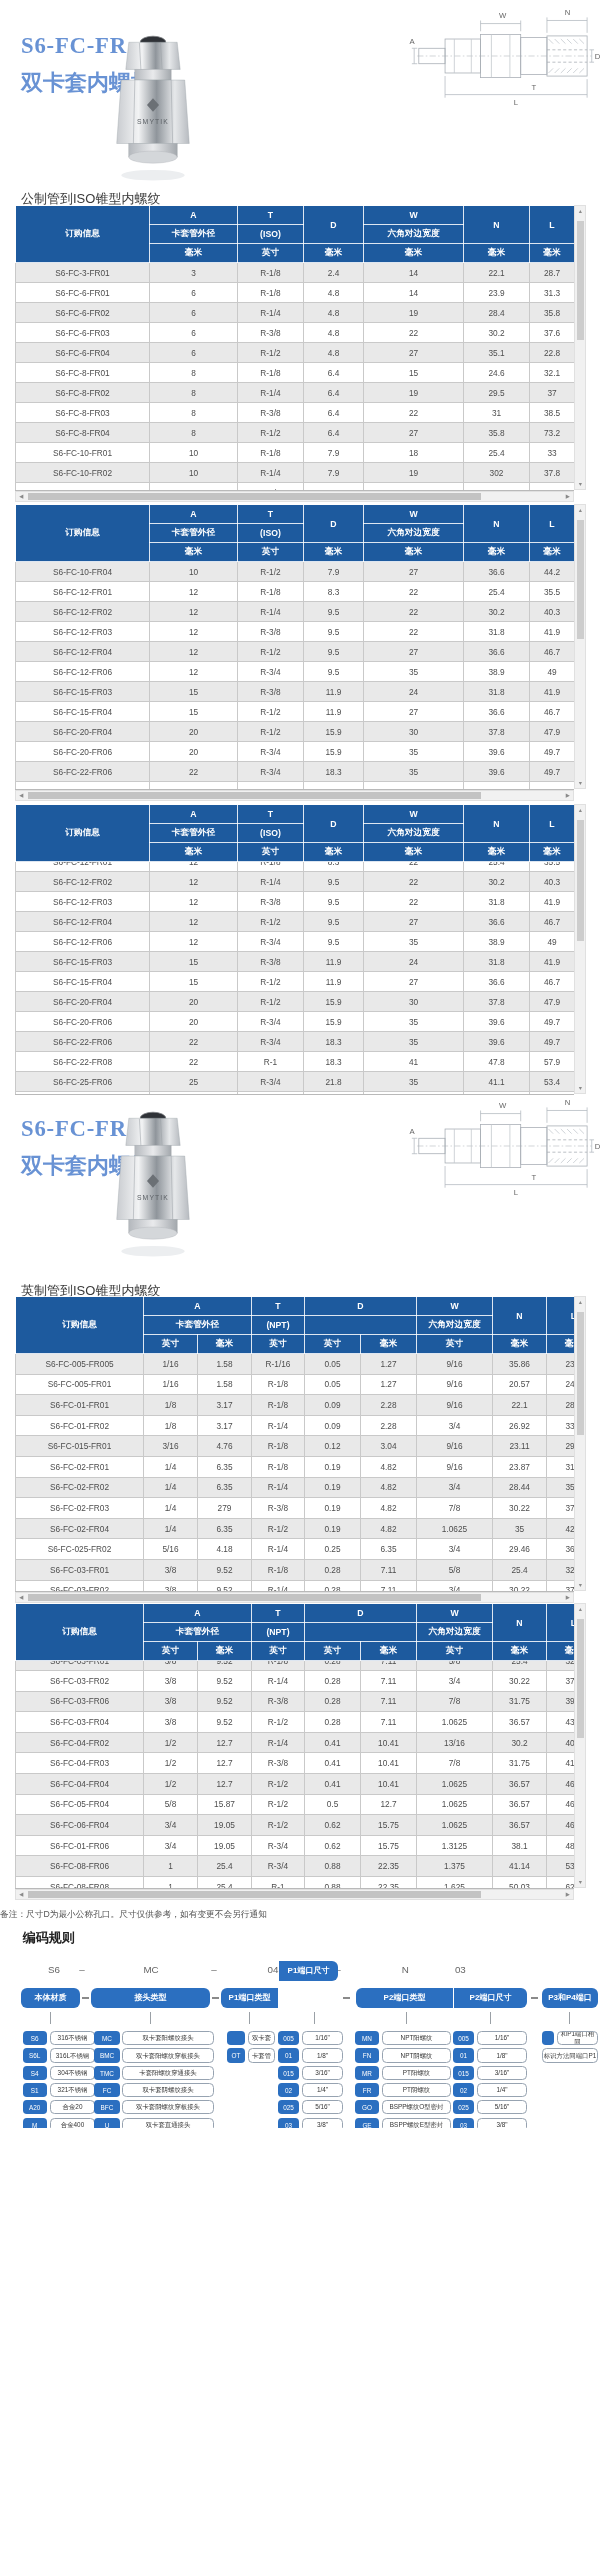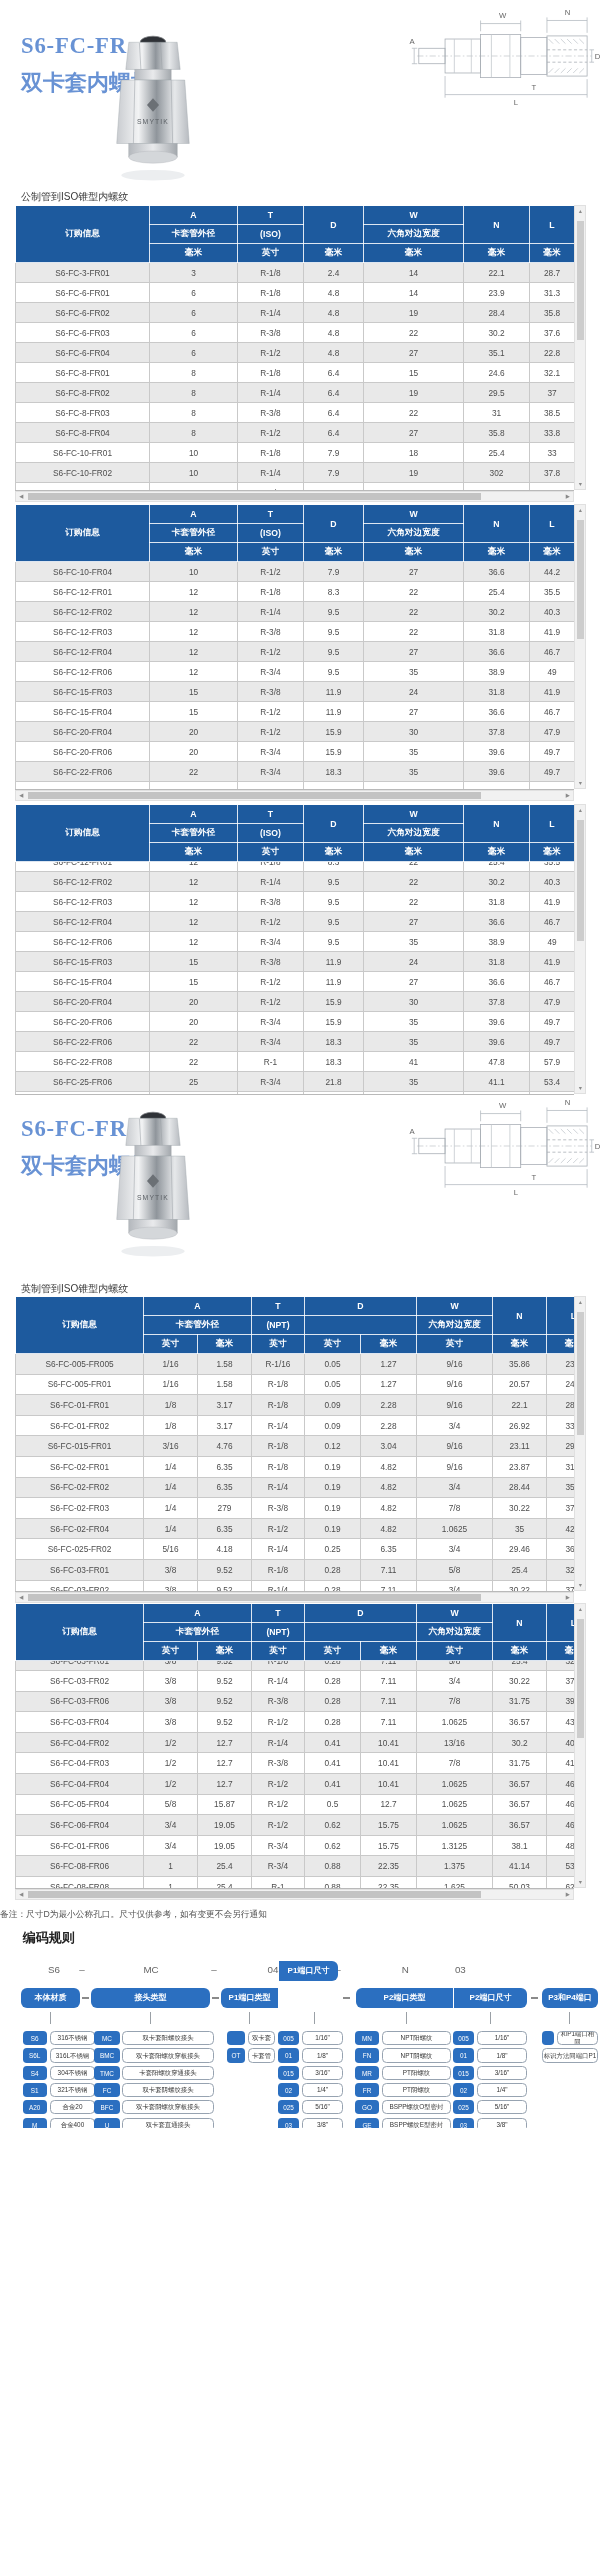--- a/index.html
+++ b/index.html
@@ -3,21 +3,21 @@
 <meta charset="utf-8">
 <style>
   html,body{margin:0;padding:0;background:#fff;}
   .page{position:relative;width:604px;height:2128px;background:#fff;overflow:hidden;
         font-family:"Liberation Sans",sans-serif;}
   .abs{position:absolute;}
   .sec-title{font-family:"Liberation Serif",serif;font-size:22.7px;font-weight:bold;
              color:#6892d4;letter-spacing:0.8px;}
   .sec-sub{font-size:22px;font-weight:bold;color:#6892d4;margin-top:9px;
            font-family:"Liberation Serif",serif;}
-  .caption{font-size:10px;color:#3a3a3a;}
+  .caption{font-size:13px;color:#3a3a3a;}
   .note{font-size:8.7px;color:#555;}
   .coding-title{font-size:13px;font-weight:bold;color:#222;}
 
   
   .tbl{position:absolute;display:grid;grid-template-columns:559px 12px;grid-template-rows:auto 10.6px;}
   .tv{overflow:hidden;border-bottom:0.8px solid #b9b9b9;}
   .tv table{border-collapse:collapse;table-layout:fixed;}
   .tv th{background:#1d5a9e;color:#fff;font-weight:bold;font-size:8.7px;height:18px;
          padding:0;border:0.8px solid rgba(255,255,255,.85);text-align:center;}
   .tv td{font-size:8.3px;color:#4d4d4d;text-align:center;height:19px;padding:0;
@@ -230,21 +230,21 @@
               <td><span>31</span></td>
               <td><span>38.5</span></td>
             </tr>
             <tr class="odd">
               <td><span>S6-FC-8-FR04</span></td>
               <td><span>8</span></td>
               <td><span>R-1/2</span></td>
               <td><span>6.4</span></td>
               <td><span>27</span></td>
               <td><span>35.8</span></td>
-              <td><span>33.8</span></td>
+              <td><span>73.2</span></td>
             </tr>
             <tr class="even">
               <td><span>S6-FC-10-FR01</span></td>
               <td><span>10</span></td>
               <td><span>R-1/8</span></td>
               <td><span>7.9</span></td>
               <td><span>18</span></td>
               <td><span>25.4</span></td>
               <td><span>33</span></td>
             </tr>

